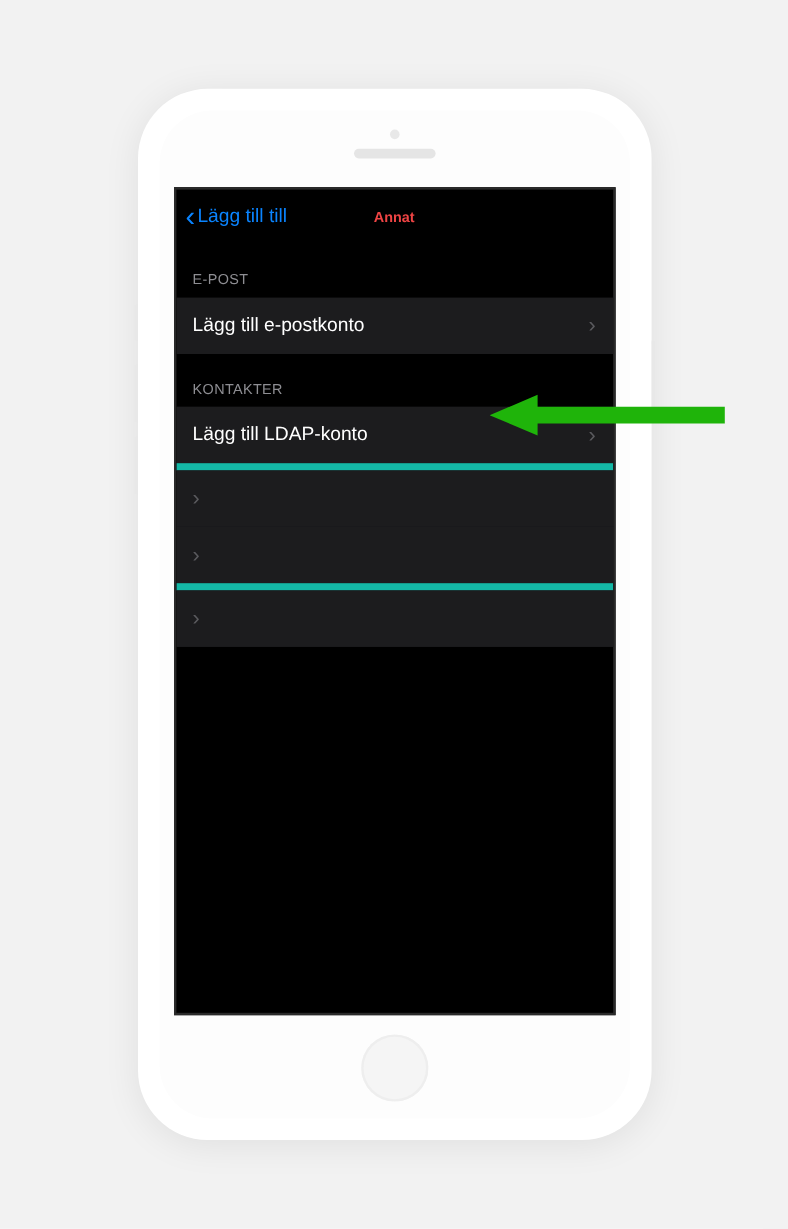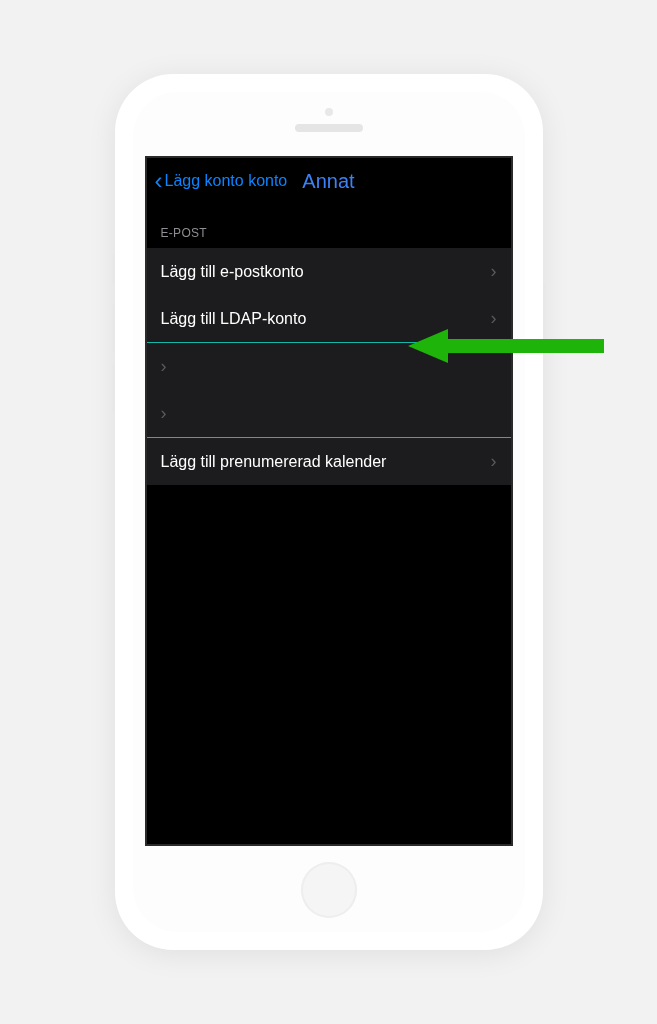--- a/index.html
+++ b/index.html
@@ -103,43 +103,43 @@
       font-size: 24px;
       font-weight: 300;
       margin-right: 2px;
       line-height: 1;
     }
     
     .nav-title {
       position: absolute;
       left: 50%;
       transform: translateX(-50%);
-      color: #3b82f6;
-      font-weight: 400;
-      font-size: 20px;
+      color: #ef4444;
+      font-weight: 700;
+      font-size: 12px;
     }
     
     .section-header {
       color: #8e8e93;
       font-size: 12px;
       text-transform: uppercase;
       padding: 22px 28px 8px 14px;
       letter-spacing: 0.3px;
     }
     
     .list-item {
       background: #1c1c1e;
       color: #ffffff;
       font-size: 16px;
       padding: 13px 14px;
       display: flex;
       align-items: center;
       justify-content: space-between;
       cursor: pointer;
-      border-bottom: 1px solid #14b8a6;
+      border-bottom: 6px solid #14b8a6;
     }
     
     .list-item:last-child {
       border-bottom: none;
       text-align: right;
     }
     
     .chevron-right {
       color: #5a5a5e;
       font-size: 18px;
@@ -202,49 +202,49 @@
 
   <div class="phone-outer">
     <div class="camera-dot"></div>
     <div class="speaker"></div>
 
     <div class="screen">
 
       <div class="nav-bar">
         <div class="back-button">
           <span class="back-chevron">‹</span>
-          <span>Lägg konto konto</span>
+          <span>Lägg till till</span>
         </div>
         <div class="nav-title">Annat</div>
       </div>
 
       <div class="section-header">E-POST</div>
       <div class="section-group">
         <div class="list-item">
           <span>Lägg till e-postkonto</span>
           <span class="chevron-right">›</span>
         </div>
       </div>
 
+      <div class="section-header">KONTAKTER</div>
       <div class="section-group">
         <div class="list-item">
           <span>Lägg till LDAP-konto</span>
           <span class="chevron-right">›</span>
         </div>
         <div class="list-item">
           <span class="chevron-right">›</span>
         </div>
       </div>
 
       <div class="section-group">
         <div class="list-item">
           <span class="chevron-right">›</span>
         </div>
         <div class="list-item">
-          <span>Lägg till prenumererad kalender</span>
           <span class="chevron-right">›</span>
         </div>
       </div>
 
     </div>
 
     <div class="home-button"></div>
   </div>
 </div>
 

